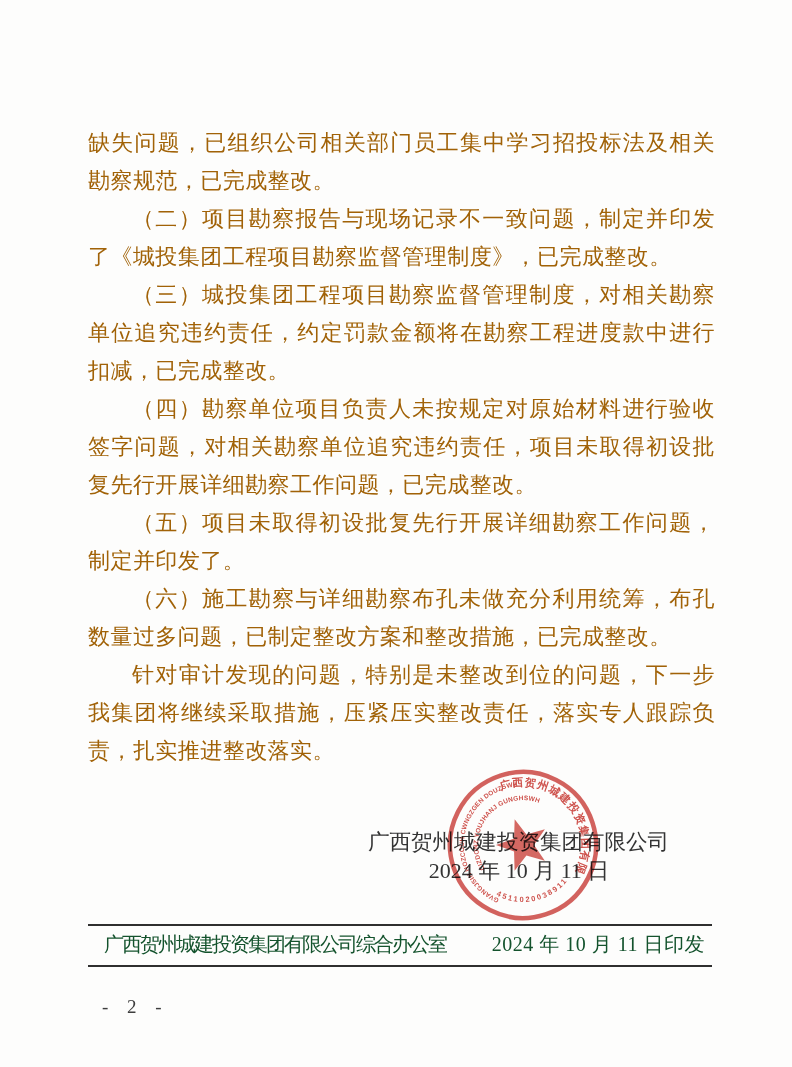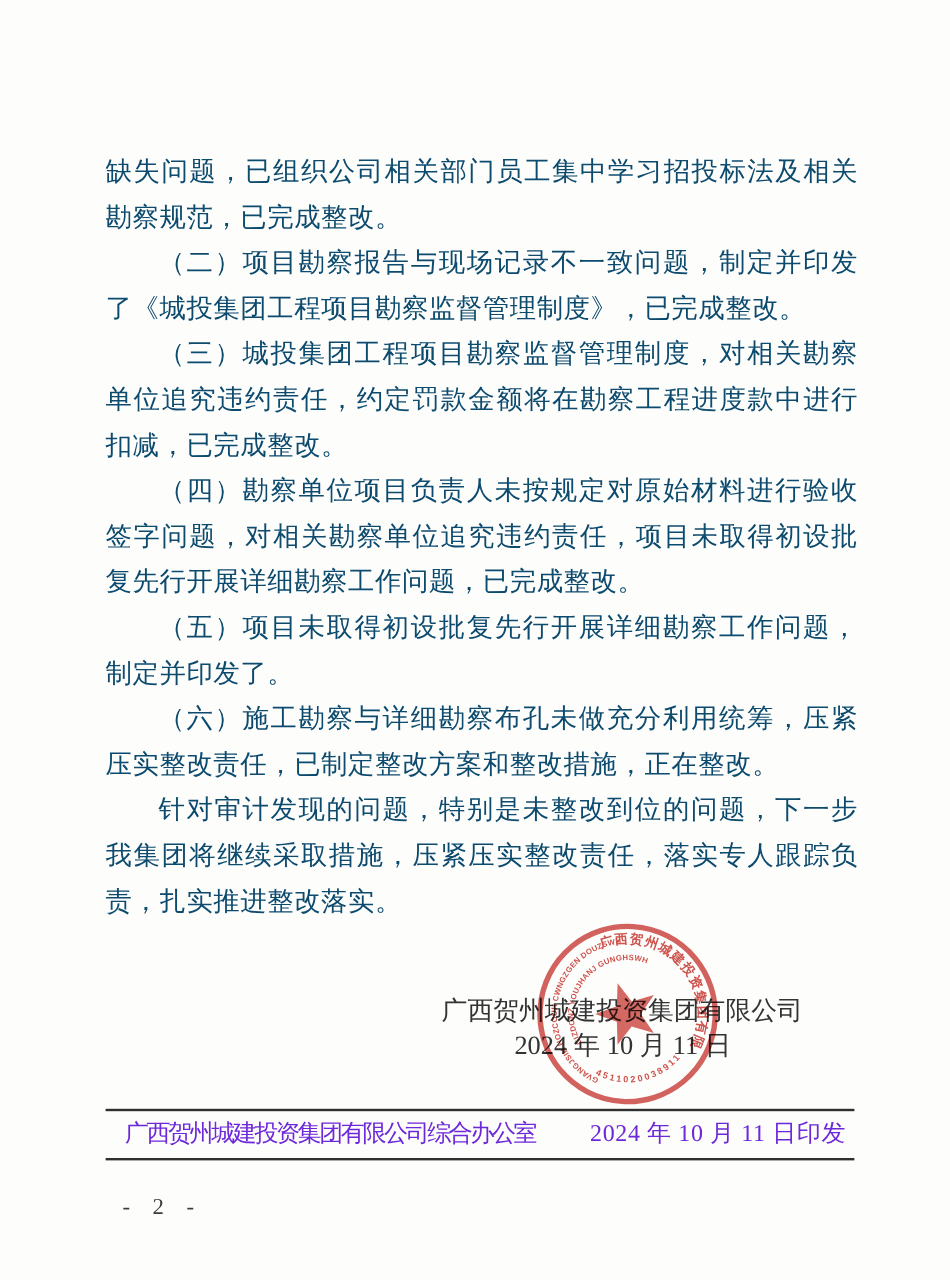--- a/index.html
+++ b/index.html
@@ -14,21 +14,21 @@
     background: #fdfdfc;
     overflow: hidden;
   }
   
   .doc-body {
     position: absolute;
     left: 88px; top: 124px; width: 627px;
     font-size: 22px;
     line-height: 38px;
     letter-spacing: 0.45px;
-    color: #0c4a6e;
+    color: #a16207;
     text-align: justify;
   }
   .doc-body p { margin: 0; text-indent: 2em; }
   .doc-body p.no-indent { text-indent: 0; }
 
   
   .signature {
     position: absolute;
     left: 368px; top: 827px; width: 302px;
     color: #333333;
@@ -66,21 +66,21 @@
   }
   .rule-top    { top: 924px; }
   .rule-bottom { top: 965px; }
   .footer-line {
     position: absolute;
     left: 104px; top: 931px; width: 601px;
     display: flex;
     justify-content: space-between;
     align-items: baseline;
     font-size: 20px;
-    color: #6d28d9;
+    color: #14532d;
     white-space: nowrap;
     gap: 24px;
   }
   .footer-issuer { letter-spacing: -2px; }
   .footer-printdate { letter-spacing: 0.5px; }
 
   .page-number {
     position: absolute;
     left: 102px; top: 996px;
     font-size: 19px;
@@ -92,21 +92,21 @@
 <body>
 
 <div class="page">
 
   <main class="doc-body">
     <p class="no-indent">缺失问题，已组织公司相关部门员工集中学习招投标法及相关勘察规范，已完成整改。</p>
     <p>（二）项目勘察报告与现场记录不一致问题，制定并印发了《城投集团工程项目勘察监督管理制度》，已完成整改。</p>
     <p>（三）城投集团工程项目勘察监督管理制度，对相关勘察单位追究违约责任，约定罚款金额将在勘察工程进度款中进行扣减，已完成整改。</p>
     <p>（四）勘察单位项目负责人未按规定对原始材料进行验收签字问题，对相关勘察单位追究违约责任，项目未取得初设批复先行开展详细勘察工作问题，已完成整改。</p>
     <p>（五）项目未取得初设批复先行开展详细勘察工作问题，制定并印发了。</p>
-    <p>（六）施工勘察与详细勘察布孔未做充分利用统筹，压紧压实整改责任，已制定整改方案和整改措施，正在整改。</p>
+    <p>（六）施工勘察与详细勘察布孔未做充分利用统筹，布孔数量过多问题，已制定整改方案和整改措施，已完成整改。</p>
     <p>针对审计发现的问题，特别是未整改到位的问题，下一步我集团将继续采取措施，压紧压实整改责任，落实专人跟踪负责，扎实推进整改落实。</p>
   </main>
 
   <div class="signature">
     <div class="sig-company">广西贺州城建投资集团有限公司</div>
     <div class="sig-date">2024 年 10 月 11 日</div>
   </div>
 
   <svg class="seal" viewBox="0 0 160 160">
     <defs>

